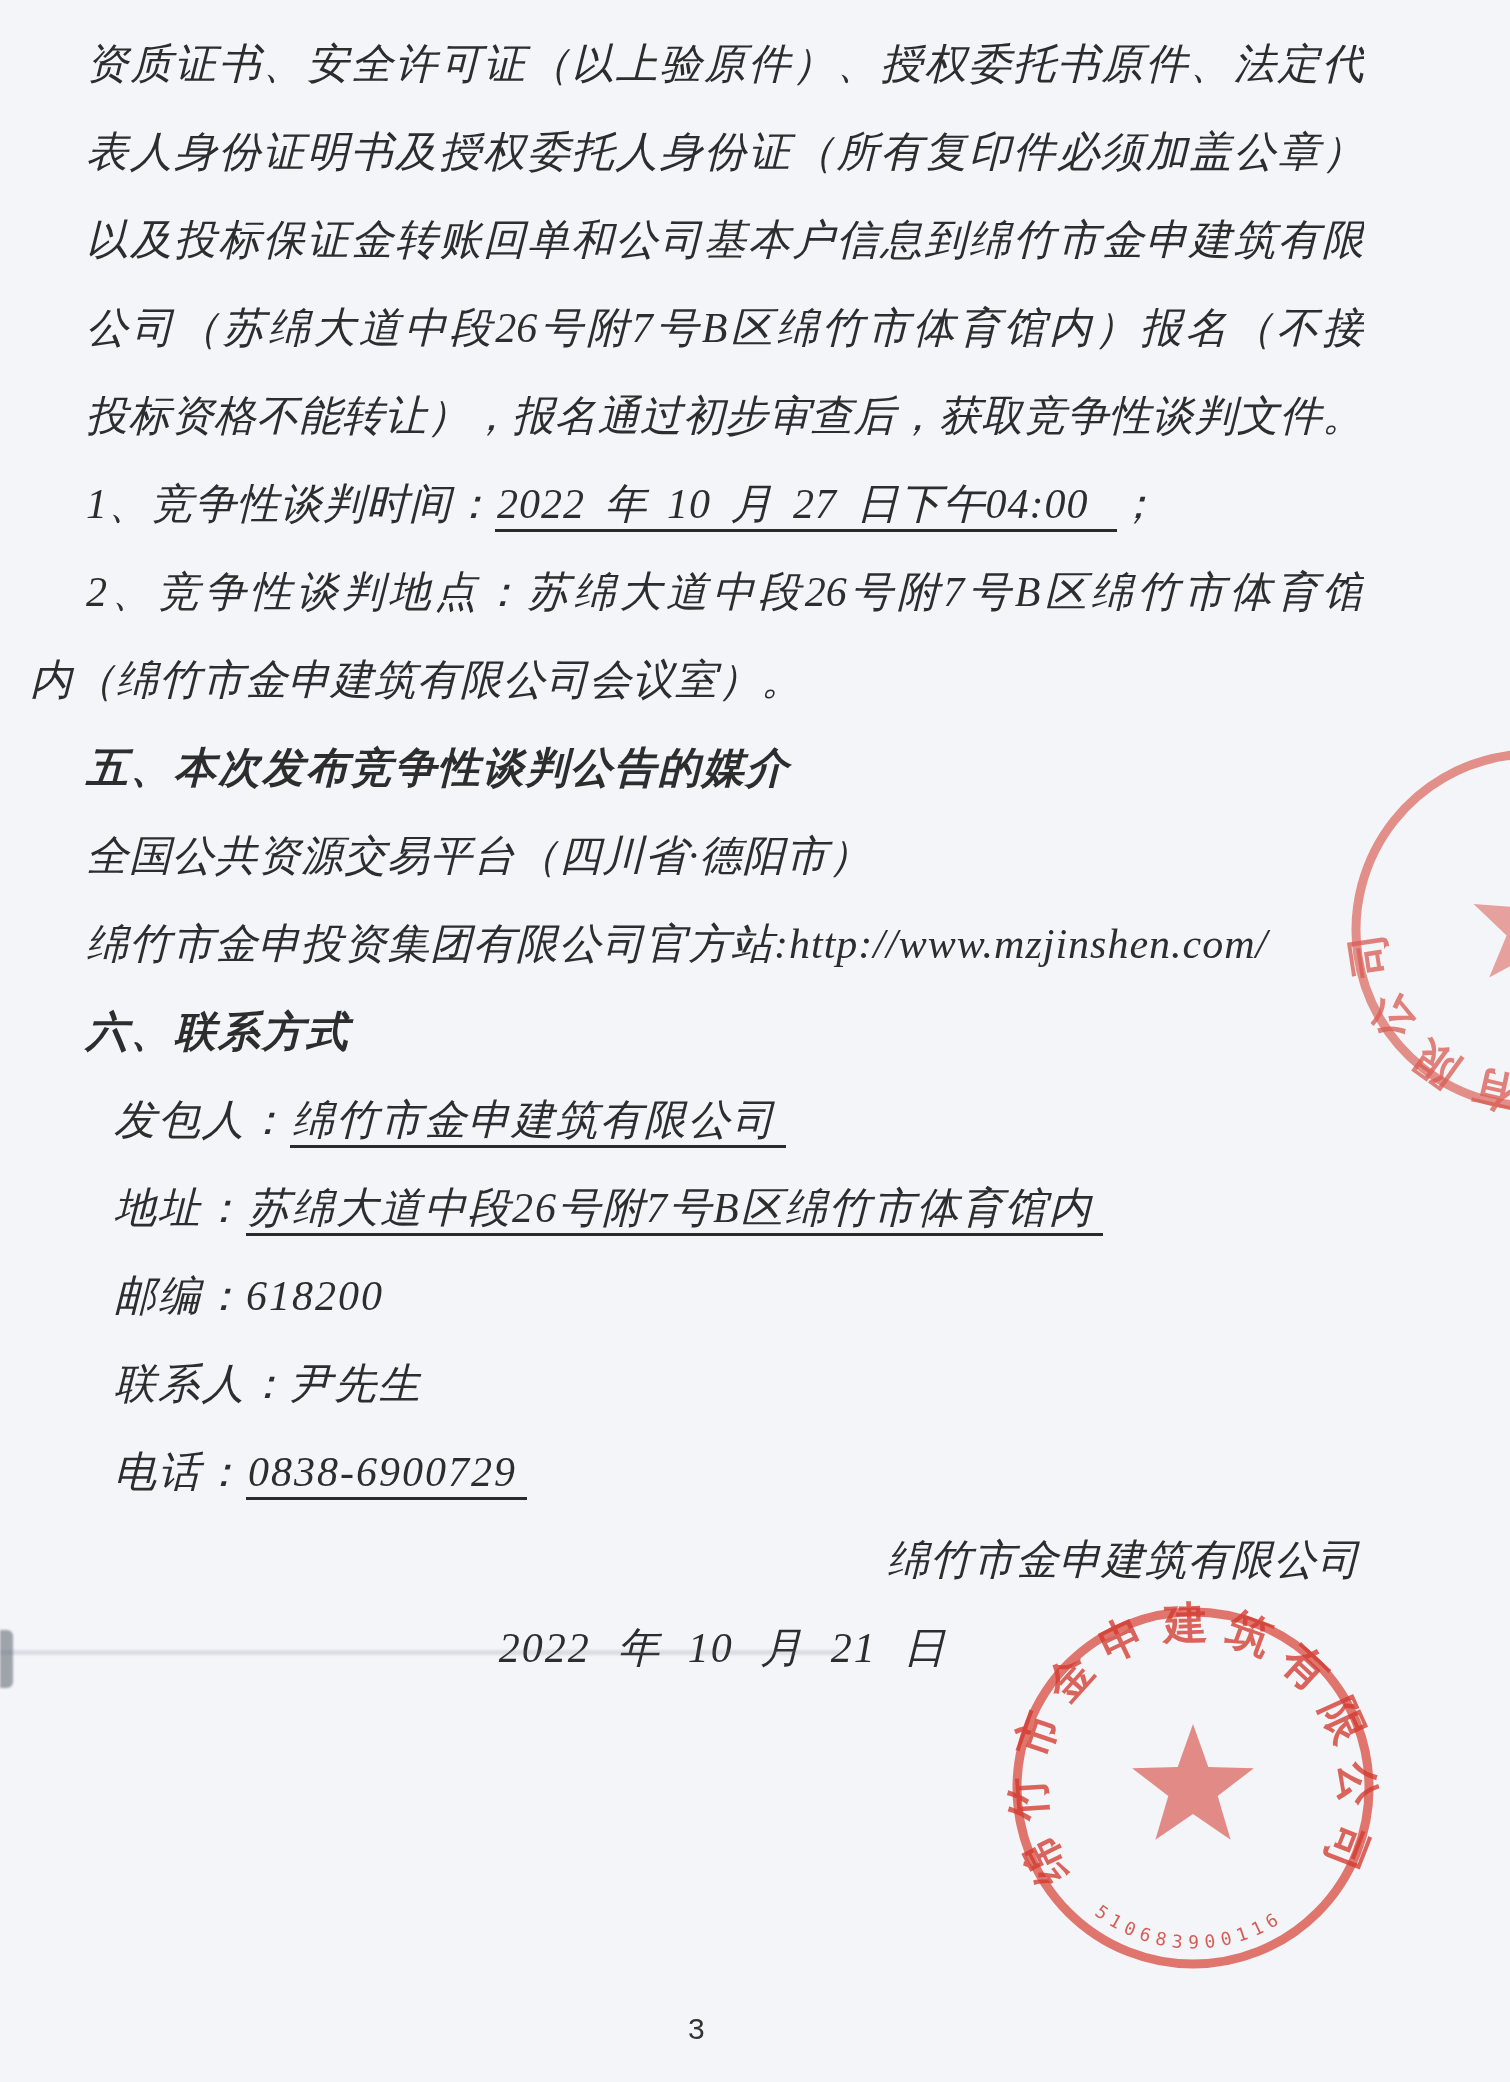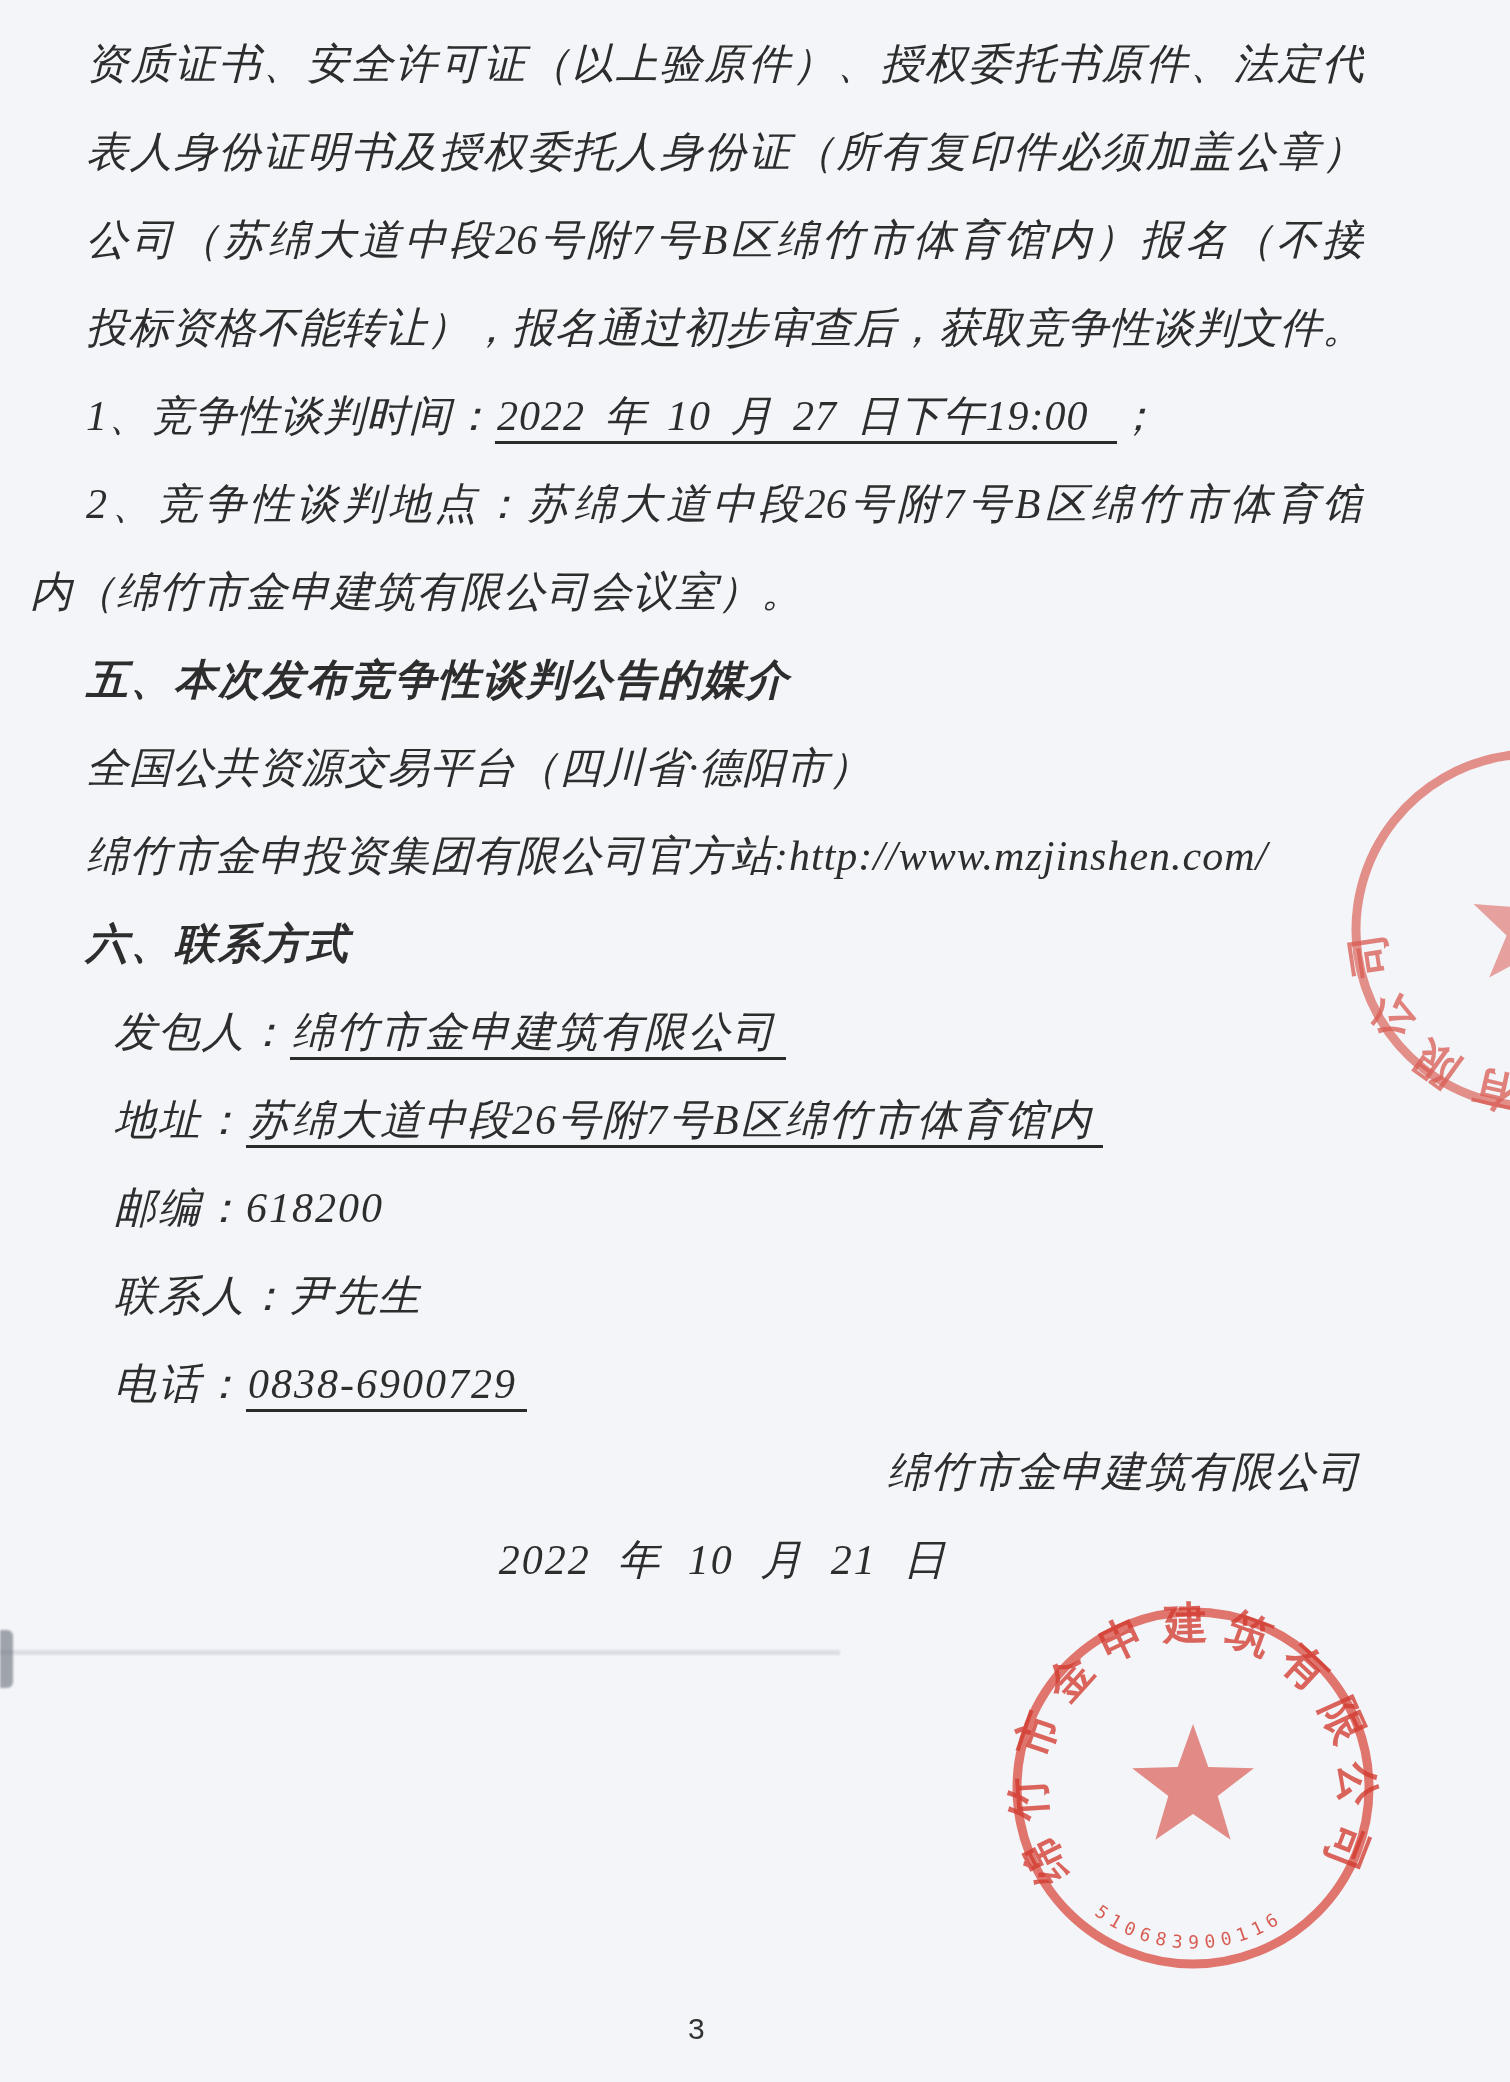--- a/index.html
+++ b/index.html
@@ -69,25 +69,26 @@
   }
 </style>
 </head>
 <body>
 
 <div class="page">
 
   <div class="content">
     <div class="line fill">资质证书、安全许可证（以上验原件）、授权委托书原件、法定代</div>
     <div class="line fill">表人身份证明书及授权委托人身份证（所有复印件必须加盖公章）</div>
+    <div class="line fill">以及投标保证金转账回单和公司基本户信息到绵竹市金申建筑有限</div>
     <div class="line fill">公司（苏绵大道中段26号附7号B区绵竹市体育馆内）报名（不接</div>
     <div class="line fill">投标资格不能转让），报名通过初步审查后，获取竞争性谈判文件。</div>
 
 
-    <div class="line"><span>1、竞争性谈判时间：</span><span class="u u-date">2022 年 10 月 27 日下午19:00</span><span>；</span></div>
+    <div class="line"><span>1、竞争性谈判时间：</span><span class="u u-date">2022 年 10 月 27 日下午04:00</span><span>；</span></div>
 
     <div class="line fill">2、竞争性谈判地点：苏绵大道中段26号附7号B区绵竹市体育馆</div>
     <div class="line outdent">内（绵竹市金申建筑有限公司会议室）。</div>
 
     <div class="line h">五、本次发布竞争性谈判公告的媒介</div>
     <div class="line">全国公共资源交易平台（四川省·德阳市）</div>
     <div class="line">绵竹市金申投资集团有限公司官方站:http://www.mzjinshen.com/</div>
 
     <div class="line h">六、联系方式</div>
 

